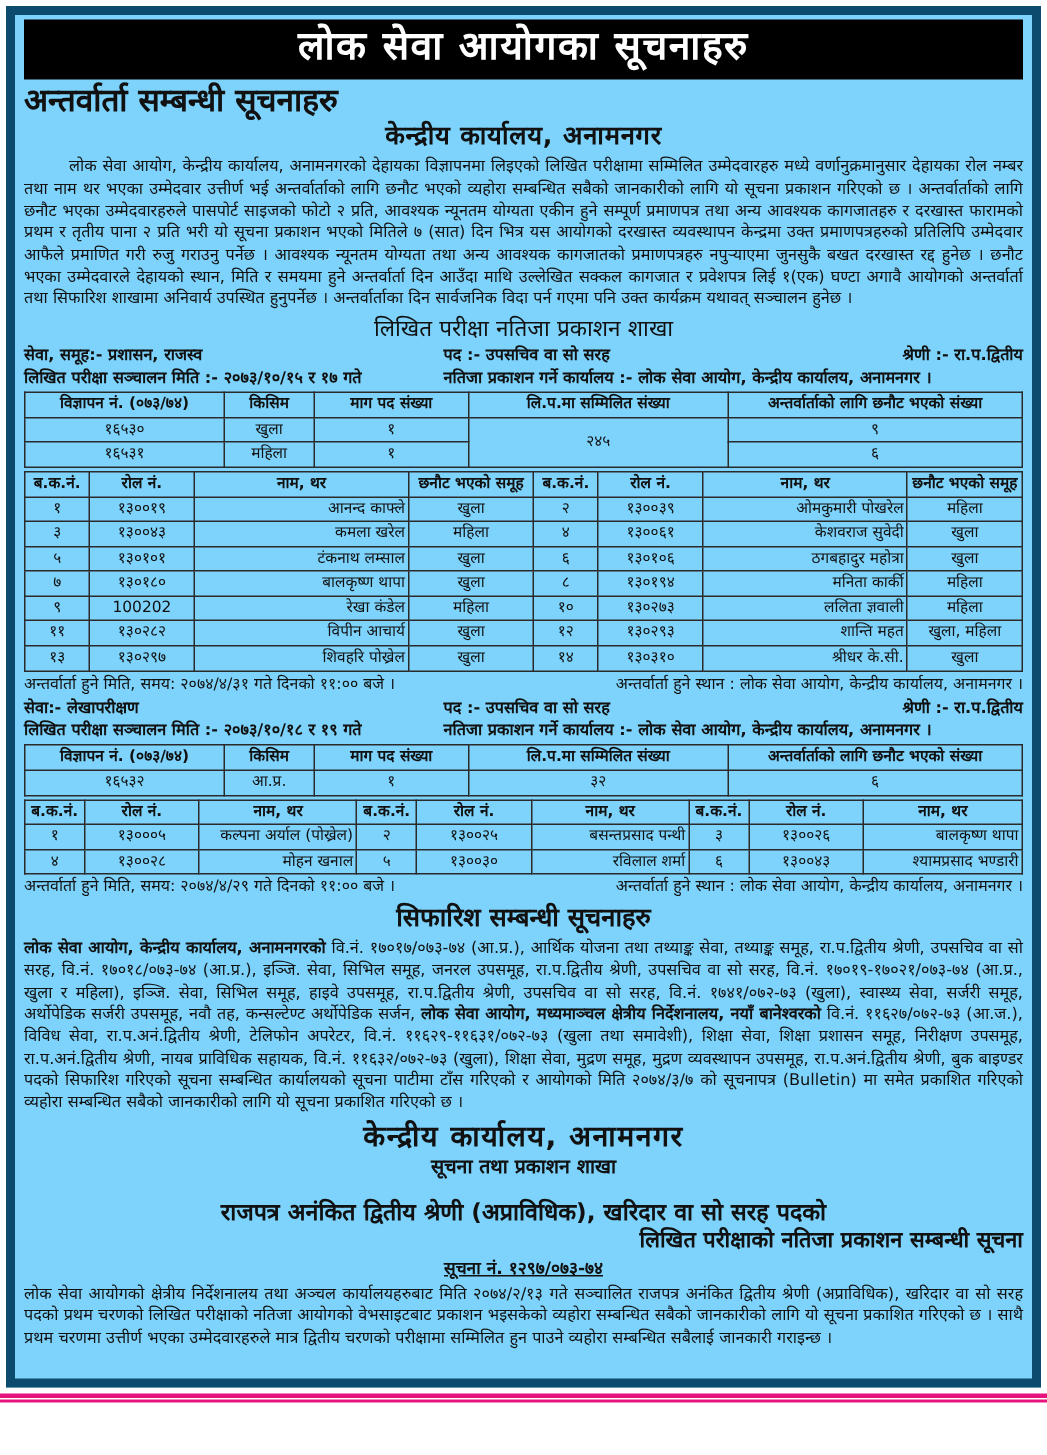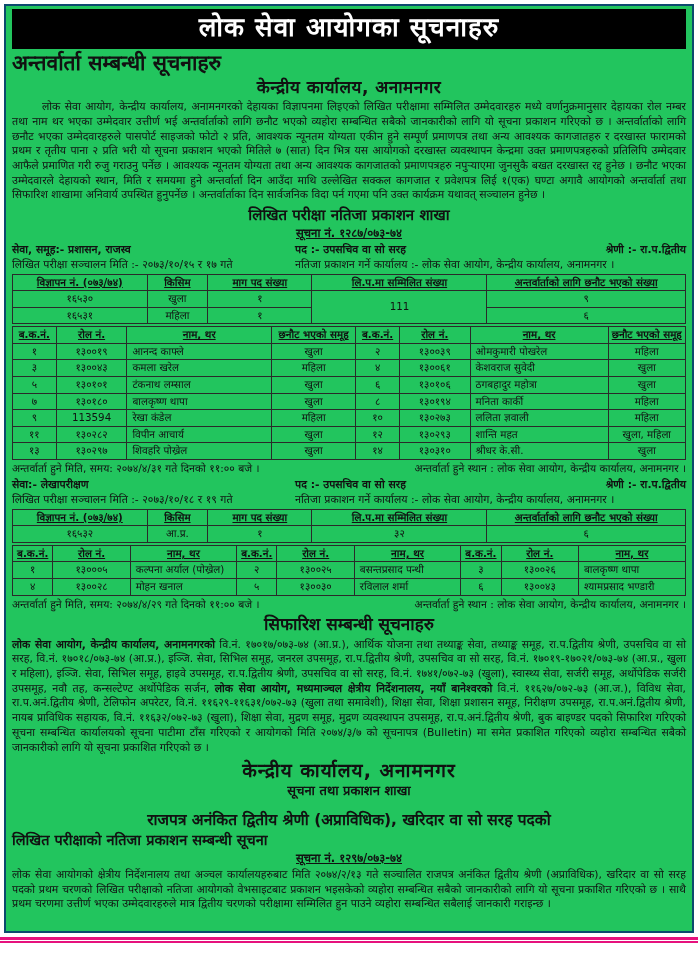--- a/index.html
+++ b/index.html
@@ -2,74 +2,73 @@
 <html><head>
 <meta charset="utf-8">
 <style>
   html,body{margin:0;padding:0;}
   body{
     width:698px;height:970px;background:#ffffff;overflow:hidden;
     font-family:"DejaVu Sans",sans-serif;color:#111;
     -webkit-font-smoothing:antialiased;
   }
   .frame{
-    margin:4px 4px 0 4px;border:2px solid #0c4a6e;
-    padding:3px 6px 20px 6px;height:902px;overflow:hidden;background:#22c55e;
+    margin:4px 4px 0 4px;border:6px solid #0c4a6e;
+    padding:3px 6px 4px 6px;height:902px;overflow:hidden;background:#7dd3fc;
   }
   .banner{
     background:#000;color:#fff;text-align:center;
     font-size:26px;font-weight:bold;letter-spacing:1px;
     padding:4px 0 6px 0;line-height:1.15;
   }
   .subtitle{font-size:21px;font-weight:bold;margin-top:2px;line-height:1.15;}
   .office-top{text-align:center;font-size:17px;font-weight:bold;letter-spacing:.5px;margin-top:2px;line-height:1.2;}
   .para{
     font-size:10.8px;line-height:1.36;text-align:justify;margin-top:3px;
   }
   .para.indent{text-indent:30px;}
-  .sec-head{text-align:center;font-weight:bold;font-size:15px;margin-top:3px;line-height:1.2;}
+  .sec-head{text-align:center;font-weight:normal;font-size:15px;margin-top:3px;line-height:1.2;}
   .notice-no{text-align:center;font-weight:bold;font-size:11.5px;text-decoration:underline;margin-top:2px;line-height:1.25;}
   .inforow{display:flex;font-size:10.8px;font-weight:bold;margin-top:2px;line-height:1.3;}
   .inforow .a{width:42%;}
   .inforow .b{width:34%;}
   .inforow .c{width:24%;text-align:right;}
-  .inforow2{display:flex;font-size:10.8px;font-weight:normal;margin-top:1px;line-height:1.3;}
+  .inforow2{display:flex;font-size:10.8px;font-weight:bold;margin-top:1px;line-height:1.3;}
   .inforow2 .a{width:42%;}
   .inforow2 .b{width:58%;}
   table{border-collapse:collapse;width:100%;margin-top:2px;}
   td{border:1px solid #2a2a2a;font-size:10.3px;padding:1px 2px;text-align:center;line-height:1.32;}
-  td.th{font-weight:bold;text-decoration:underline;}
-  td.nm{text-align:left;padding-left:5px;}
+  td.th{font-weight:bold;}
+  td.nm{text-align:right;padding-left:5px;}
   .meta-line{display:flex;justify-content:space-between;font-size:10.6px;margin-top:2px;line-height:1.3;}
   .meta-line b{font-weight:normal;}
   .sifaris-head{text-align:center;font-weight:bold;font-size:17px;margin-top:3px;line-height:1.2;}
   .central-head{text-align:center;font-weight:bold;font-size:19px;letter-spacing:1px;margin-top:4px;line-height:1.2;}
   .branch{text-align:center;font-weight:bold;font-size:13px;margin-top:1px;line-height:1.25;}
   .kh1{text-align:center;font-weight:bold;font-size:15.5px;margin-top:12px;line-height:1.25;}
-  .kh2{text-align:left;font-weight:bold;font-size:14.5px;margin-top:0;line-height:1.25;}
+  .kh2{text-align:right;font-weight:bold;font-size:14.5px;margin-top:0;line-height:1.25;}
   .magenta{margin-top:4px;}
   .magenta .l1{height:3px;background:#e6127d;}
   .magenta .gap{height:1px;background:#fff;}
   .magenta .l2{height:2px;background:#e6127d;}
   .boldseg{font-weight:bold;}
 </style>
 </head>
 <body>
 
 <div class="frame">
 
   <div class="banner">लोक सेवा आयोगका सूचनाहरु</div>
   <div class="subtitle">अन्तर्वार्ता सम्बन्धी सूचनाहरु</div>
   <div class="office-top">केन्द्रीय कार्यालय, अनामनगर</div>
 
   <div class="para indent">लोक सेवा आयोग, केन्द्रीय कार्यालय, अनामनगरको देहायका विज्ञापनमा लिइएको लिखित परीक्षामा सम्मिलित उम्मेदवारहरु मध्ये वर्णानुक्रमानुसार देहायका रोल नम्बर तथा नाम थर भएका उम्मेदवार उत्तीर्ण भई अन्तर्वार्ताको लागि छनौट भएको व्यहोरा सम्बन्धित सबैको जानकारीको लागि यो सूचना प्रकाशन गरिएको छ । अन्तर्वार्ताको लागि छनौट भएका उम्मेदवारहरुले पासपोर्ट साइजको फोटो २ प्रति, आवश्यक न्यूनतम योग्यता एकीन हुने सम्पूर्ण प्रमाणपत्र तथा अन्य आवश्यक कागजातहरु र दरखास्त फारामको प्रथम र तृतीय पाना २ प्रति भरी यो सूचना प्रकाशन भएको मितिले ७ (सात) दिन भित्र यस आयोगको दरखास्त व्यवस्थापन केन्द्रमा उक्त प्रमाणपत्रहरुको प्रतिलिपि उम्मेदवार आफैले प्रमाणित गरी रुजु गराउनु पर्नेछ । आवश्यक न्यूनतम योग्यता तथा अन्य आवश्यक कागजातको प्रमाणपत्रहरु नपुऱ्याएमा जुनसुकै बखत दरखास्त रद्द हुनेछ । छनौट भएका उम्मेदवारले देहायको स्थान, मिति र समयमा हुने अन्तर्वार्ता दिन आउँदा माथि उल्लेखित सक्कल कागजात र प्रवेशपत्र लिई १(एक) घण्टा अगावै आयोगको अन्तर्वार्ता तथा सिफारिश शाखामा अनिवार्य उपस्थित हुनुपर्नेछ । अन्तर्वार्ताका दिन सार्वजनिक विदा पर्न गएमा पनि उक्त कार्यक्रम यथावत् सञ्चालन हुनेछ ।</div>
 
   <div class="sec-head">लिखित परीक्षा नतिजा प्रकाशन शाखा</div>
 
-  <div class="notice-no">सूचना नं. १२८७/०७३-७४</div>
   <div class="inforow">
     <span class="a">सेवा, समूह:- प्रशासन, राजस्व</span>
     <span class="b">पद :-  उपसचिव वा सो सरह</span>
     <span class="c">श्रेणी :- रा.प.द्वितीय</span>
   </div>
   <div class="inforow2">
     <span class="a">लिखित परीक्षा सञ्चालन मिति :- २०७३/१०/१५ र १७ गते</span>
     <span class="b">नतिजा प्रकाशन गर्ने कार्यालय :- लोक सेवा आयोग, केन्द्रीय कार्यालय, अनामनगर ।</span>
   </div>
 
@@ -86,21 +85,21 @@
       <td class="th">विज्ञापन नं. (०७३/७४)</td>
           <td class="th">किसिम</td>
       <td class="th">माग पद संख्या</td>
           <td class="th">लि.प.मा सम्मिलित संख्या</td>
       <td class="th">अन्तर्वार्ताको लागि छनौट भएको संख्या</td>
     </tr>
     <tr>
       <td>१६५३०</td>
           <td>खुला</td>
           <td>१</td>
-      <td rowspan="2">111</td>
+      <td rowspan="2">२४५</td>
           <td>९</td>
     </tr>
     <tr>
       <td>१६५३१</td>
           <td>महिला</td>
           <td>१</td>
       <td>६</td>
     </tr>
   </tbody>
     </table>
@@ -162,21 +161,21 @@
           <td>१३०१८०</td>
           <td class="nm">बालकृष्ण थापा</td>
           <td>खुला</td>
           <td>८</td>
           <td>१३०१९४</td>
           <td class="nm">मनिता कार्की</td>
           <td>महिला</td>
         </tr>
     <tr>
           <td>९</td>
-          <td>113594</td>
+          <td>100202</td>
           <td class="nm">रेखा कंडेल</td>
           <td>महिला</td>
           <td>१०</td>
           <td>१३०२७३</td>
           <td class="nm">ललिता ज्ञवाली</td>
           <td>महिला</td>
         </tr>
     <tr>
           <td>११</td>
           <td>१३०२८२</td>

